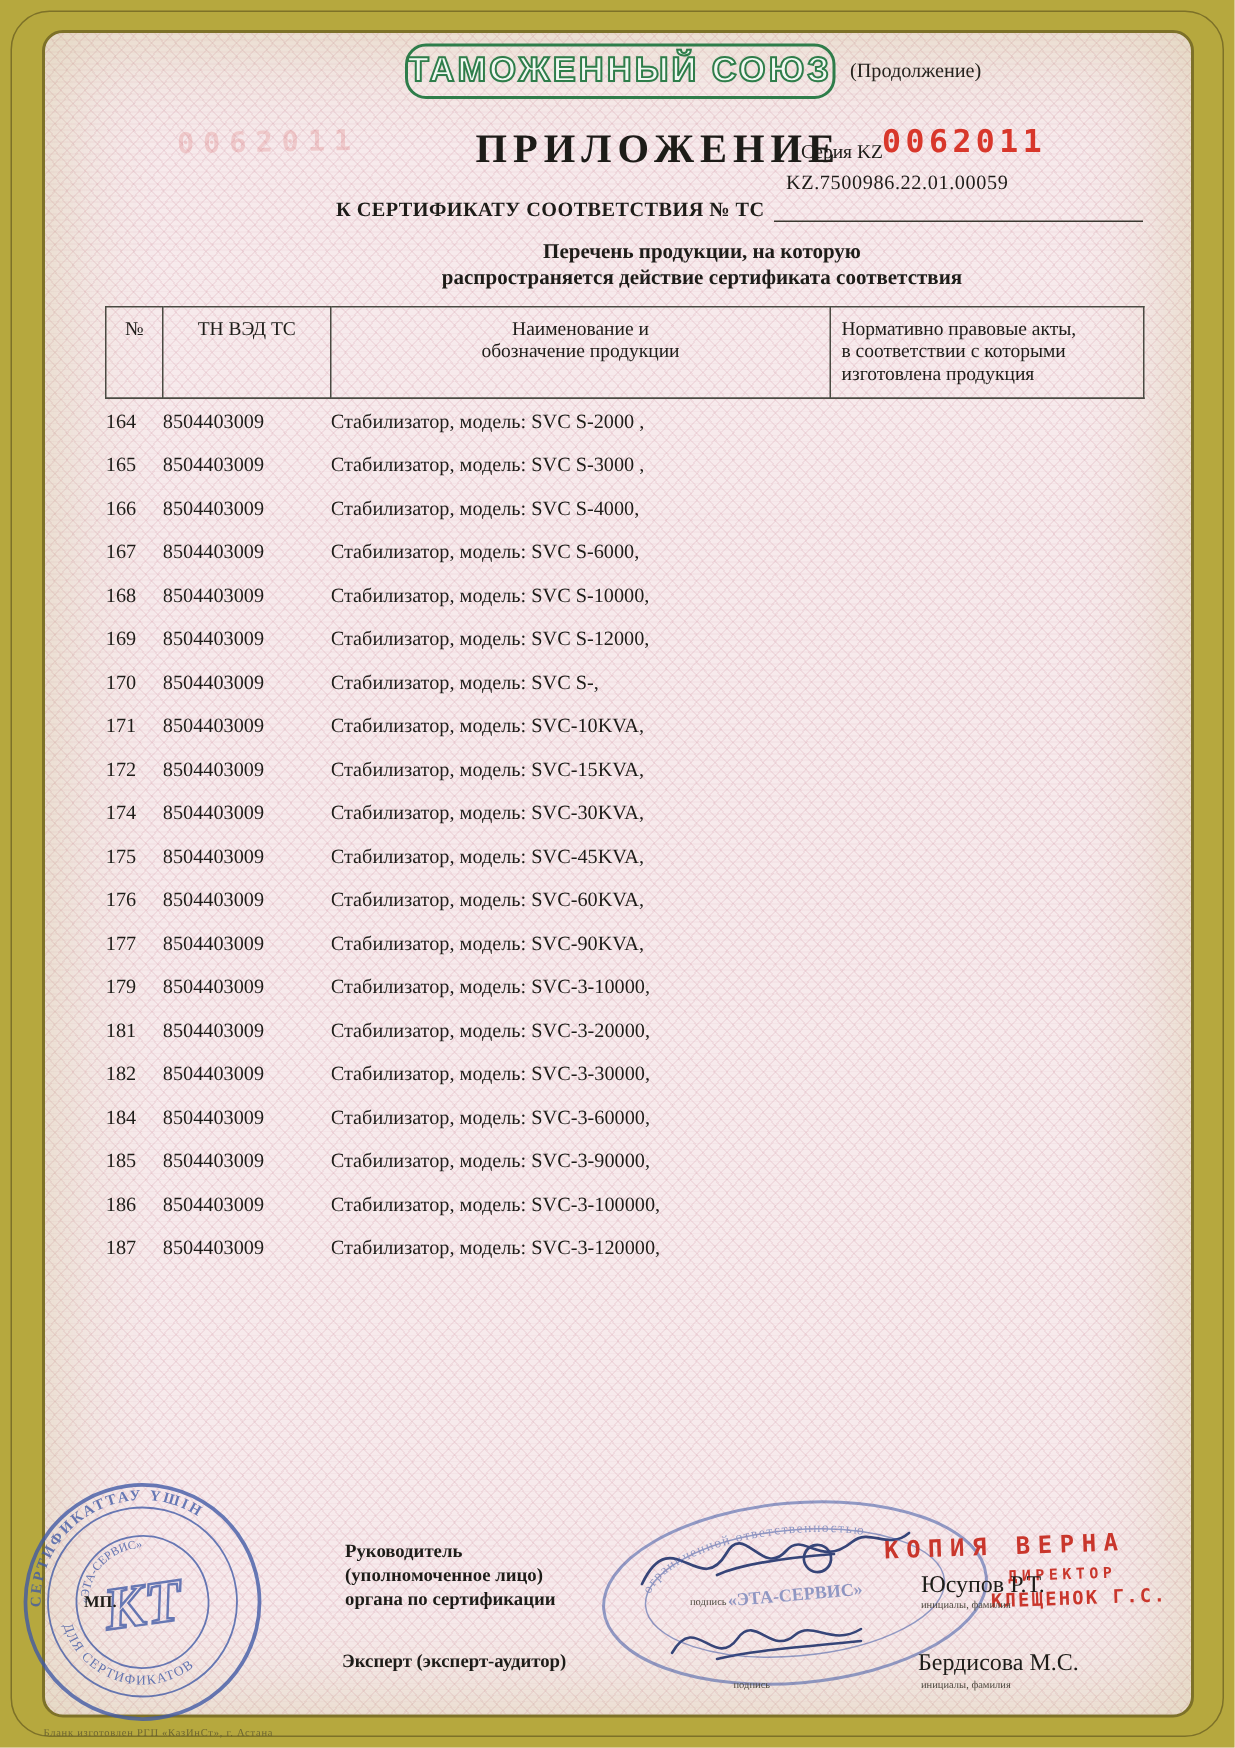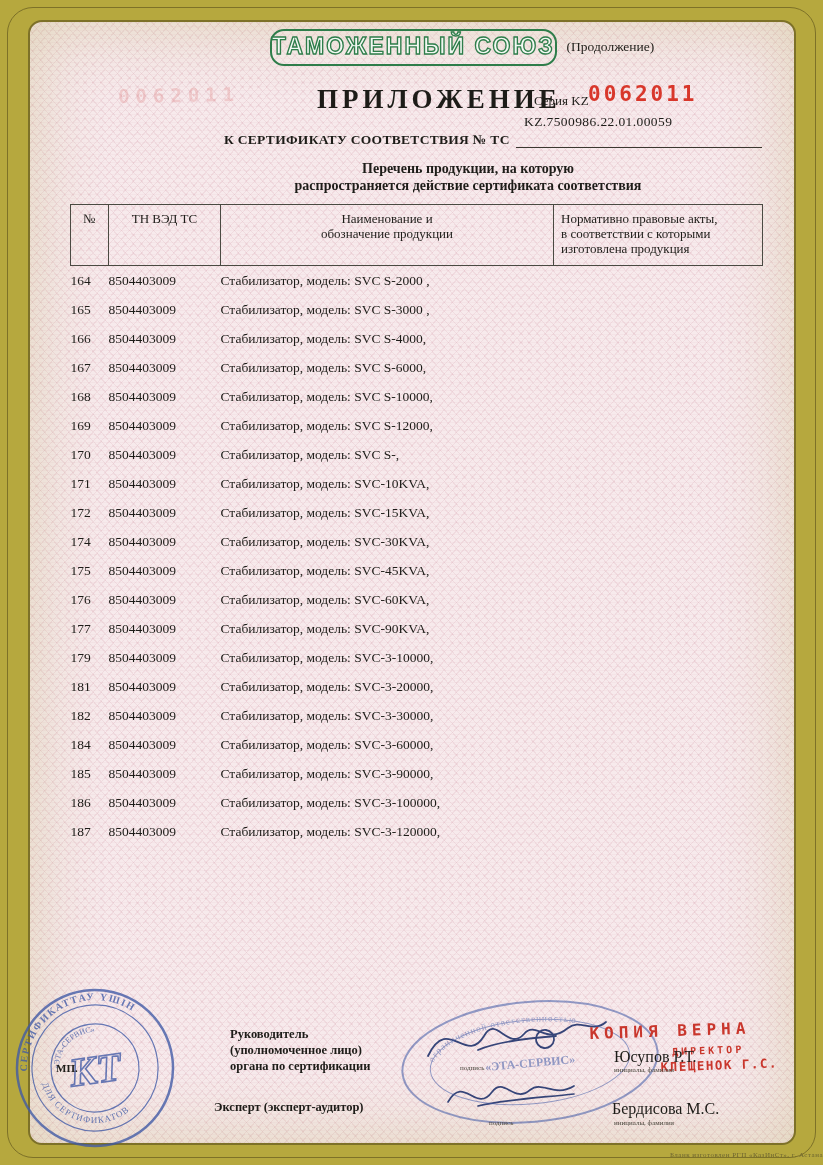--- a/index.html
+++ b/index.html
@@ -92,21 +92,21 @@
     color:var(--stamp-red,#c9362c);transform:rotate(-2deg);
     font-family:"DejaVu Sans Mono",monospace;font-weight:bold;
   }
   .red-stamp .l1{font-size:16px;letter-spacing:5px;}
   .red-stamp .l2{font-size:10px;letter-spacing:3px;margin:6px 0 2px 82px;}
   .red-stamp .l3{font-size:12.5px;letter-spacing:1.5px;margin-left:70px;}
   .sig-svg{position:absolute;overflow:visible;}
   .oval-stamp{position:absolute;left:365px;top:975px;opacity:.55;transform:rotate(-5deg);}
   .round-seal{position:absolute;left:-20px;top:961px;opacity:.78;transform:rotate(-8deg);}
   .footnote{
-    position:absolute;left:0;right:0;bottom:6px;text-align:right;
+    position:absolute;left:13px;right:0;bottom:6px;text-align:left;
     font-size:7px;color:#6d6530;letter-spacing:.5px;padding-left:16px;
   }
 </style>
 </head>
 <body>
 
 <div class="frame-outer"></div>
 
 <div class="page">
 
@@ -270,21 +270,21 @@
           <td class="c-code">8504403009</td>
           <td class="c-name">Стабилизатор, модель: SVC-3-120000,</td>
           <td class="c-acts"></td>
         </tr>
       </tbody>
   </table>
 
   <div class="sig-label" style="left:200px;top:1004px;">Руководитель
 (уполномоченное лицо)
 органа по сертификации</div>
-  <div class="sig-label" style="left:184px;top:1077px;">Эксперт (эксперт-аудитор)</div>
+  <div class="sig-label" style="left:198px;top:1077px;">Эксперт (эксперт-аудитор)</div>
 
   <svg class="sig-svg" style="left:390px;top:982px;" width="195" height="75" viewBox="0 0 195 75">
     <g fill="none" stroke="#22346d" stroke-width="1.8" stroke-linecap="round" opacity=".9">
       <path d="M8 52 C 28 10, 46 62, 64 32 C 76 10, 88 48, 104 30 C 116 16, 126 42, 148 24 C 160 14, 172 30, 186 18"></path>
       <path d="M58 46 c 18 -8 52 -12 78 -14"></path>
       <path d="M116 34 a 9 9 0 1 0 18 2 a 9 9 0 1 0 -18 -2"></path>
     </g>
   </svg>
   <svg class="sig-svg" style="left:412px;top:1046px;" width="160" height="55" viewBox="0 0 160 55">
     <g fill="none" stroke="#22346d" stroke-width="1.7" stroke-linecap="round" opacity=".9">

